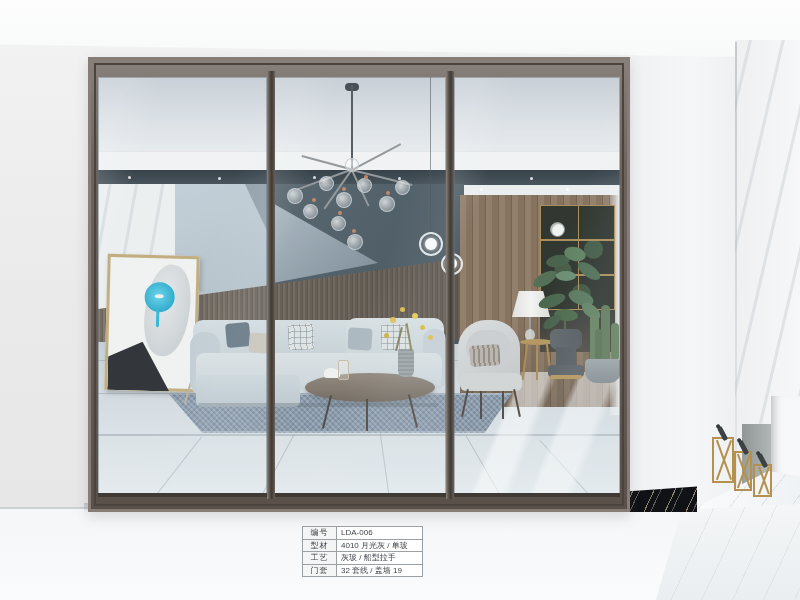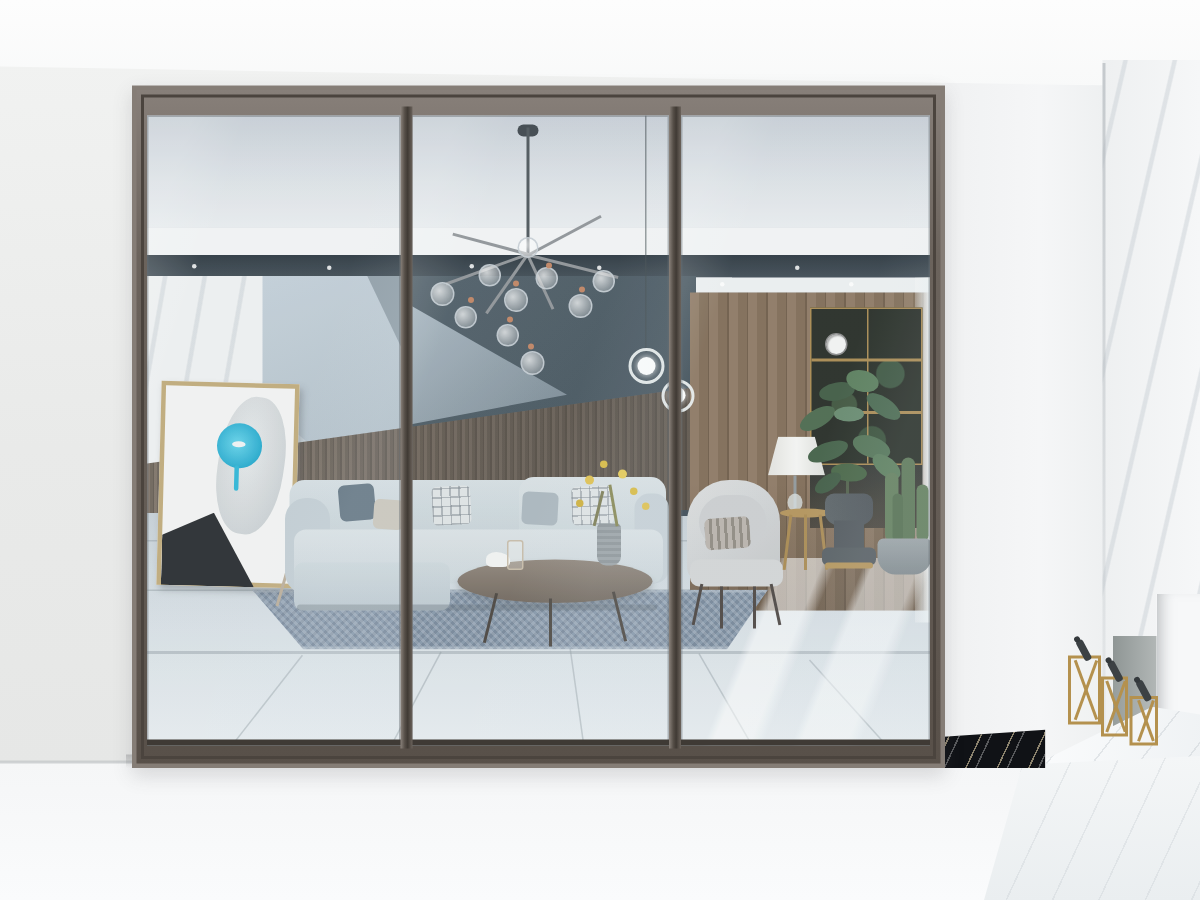--- a/index.html
+++ b/index.html
@@ -306,13 +306,33 @@
 
     <div class="a pane-line" style="left:10px;width:169px;"></div>
     <div class="a pane-line" style="left:186px;width:172px;"></div>
     <div class="a pane-line" style="left:366px;width:166px;"></div>
     <div class="a track"></div>
     <div class="a mullion" style="left:179px;"></div>
     <div class="a mullion" style="left:358px;"></div>
     <div class="a door-lip"></div>
   </div>
 
+  <table class="a spec">
+    <tbody>
+        <tr>
+      <td class="k">编号</td>
+      <td class="v">LDA-006</td>
+    </tr>
+    <tr>
+      <td class="k">型材</td>
+      <td class="v">4010 月光灰 / 单玻</td>
+    </tr>
+    <tr>
+      <td class="k">工艺</td>
+      <td class="v">灰玻 / 船型拉手</td>
+    </tr>
+    <tr>
+      <td class="k">门套</td>
+      <td class="v">32 套线 / 盖墙 19</td>
+    </tr>
+  </tbody>
+    </table>
 </div>
 
 </body></html>

